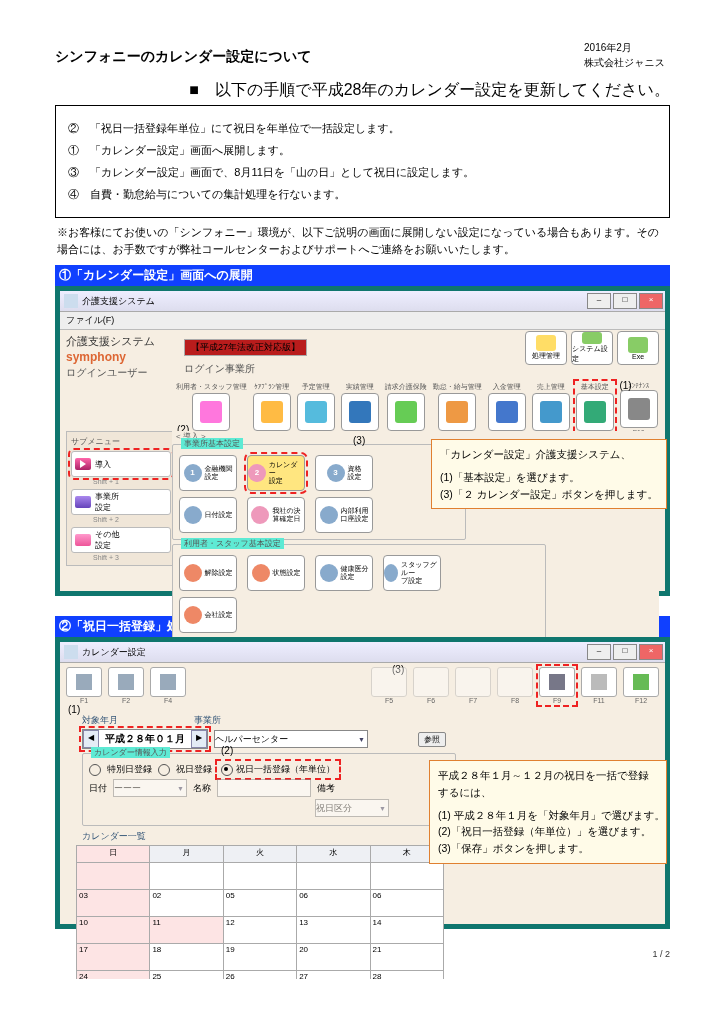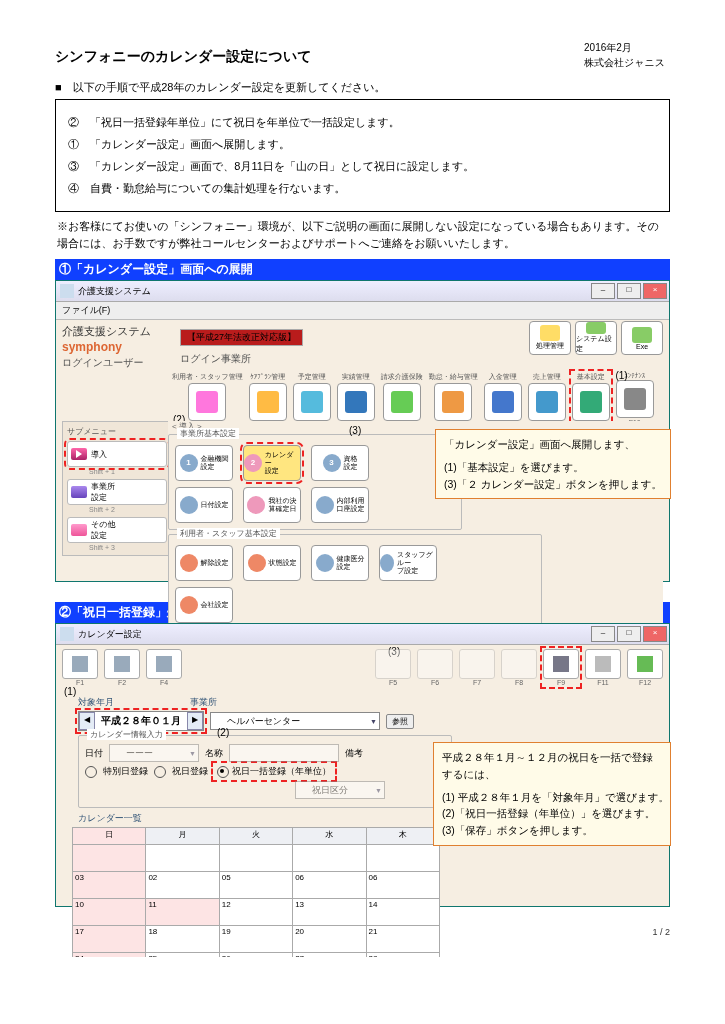--- a/index.html
+++ b/index.html
@@ -21,22 +21,23 @@
     font-size: 10px;
     text-align: left;
     line-height: 1.5;
   }
   .title {
     font-size: 14px;
     font-weight: bold;
     margin: 8px 0 14px 0;
   }
   .intro {
-    font-size: 11px;
+    font-size: 16px;
     margin: 0 0 4px 0;
+    text-align: right;
   }
   .steps-box {
     border: 1px solid #000;
     padding: 8px 12px;
     margin-bottom: 6px;
   }
   .step-line {
     font-size: 11px;
     margin: 7px 0;
   }
@@ -48,21 +49,21 @@
   .section-bar {
     background: #1040ff;
     color: #fff;
     font-size: 12px;
     font-weight: bold;
     padding: 2px 4px;
     margin: 4px 0 0 0;
   }
   
   .shot {
-    border: 1px solid #0f766e;
+    border: 5px solid #0f766e;
     background: #f6eee2;
     position: relative;
     margin-bottom: 20px;
   }
   .shot1 { height: 300px; }
   .win-titlebar {
     height: 20px;
     background: linear-gradient(#eef, #dde);
     border-bottom: 1px solid #aaa;
     display: flex;
@@ -189,21 +190,21 @@
   .group-box {
     border: 1px solid #bbb;
     border-radius: 2px;
     padding: 10px 6px 6px 6px;
     margin-bottom: 4px;
     position: relative;
     background: #f6eee2;
   }
   .group-title {
     position: absolute; top: -7px; left: 8px;
-    background: #ffffff; padding: 0 3px;
+    background: #5eead4; padding: 0 3px;
     font-size: 8px; color: #555;
   }
   .btn-row { display: flex; gap: 10px; }
   .setting-btn {
     width: 56px; height: 34px;
     background: #fff; border:1px solid #999; border-radius:4px;
     display:flex; align-items:center; justify-content:center;
     flex-direction: row; gap:3px;
     font-size: 7px; line-height:1.1;
   }
@@ -239,25 +240,25 @@
     padding: 2px 8px;
     font-size: 9px;
   }
   .field-row { display:flex; align-items:center; gap:6px; margin: 2px 0; }
   .date-spinner {
     display:flex; align-items:center;
     border:1px solid #888; background:#fff; height:18px;
   }
   .spin { width:14px; height:16px; background:#e4ecf6; border:1px solid #88a; font-size:8px; text-align:center; line-height:14px; }
   .date-val { padding:0 6px; font-size:10px; font-weight:bold; }
-  .combo { border:1px solid #888; background:#fff; height:16px; display:flex; align-items:center; font-size:9px; padding:0 2px 0 16px; }
+  .combo { border:1px solid #888; background:#fff; height:16px; display:flex; align-items:center; font-size:9px; padding:0 2px 0 0; }
   .combo .arrow { margin-left:auto; font-size:7px; color:#446; }
   .radio { width:10px; height:10px; border:1px solid #555; border-radius:50%; display:inline-block; vertical-align:middle; position:relative; }
   .radio.sel::after { content:""; position:absolute; left:2px; top:2px; width:4px; height:4px; background:#000; border-radius:50%; }
-  .tiny-btn { border:1px solid #888; background:#eee; font-size:8px; padding:1px 5px; border-radius:2px; }
+  .tiny-btn { border:1px solid #888; background:#eee; font-size:8px; padding:1px 5px; border-radius:2px;margin-left:44px; }
 
   .cal-table {
     border-collapse: collapse;
     margin: 2px 0 0 8px;
     width: 368px;
     table-layout: fixed;
   }
   .cal-table th, .cal-table td {
     border: 1px solid #aaa;
     font-size: 8px;
@@ -513,21 +514,21 @@
         <div class="btn-row" style="margin-top:6px;">
           <div class="setting-btn">
               <div class="circ" style="background:#e86"></div>
               <span>会社設定</span>
             </div>
         </div>
       </div>
     </div>
 
     <div class="callout" style="top:148px; right:-2px; width:218px;">
-      <div class="callout-line">「カレンダー設定」画面へ展開します、</div>
+      <div class="callout-line">「カレンダー設定」介護支援システム、</div>
       <div style="height:6px"></div>
       <div class="callout-line">(1)「基本設定」を選びます。</div>
       <div class="callout-line">(3)「２ カレンダー設定」ボタンを押します。</div>
     </div>
   </div>
 
   <div class="section-bar">②「祝日一括登録」処理</div>
   <div class="shot shot2">
     <div class="win-titlebar">
       <div class="win-icon"></div>
@@ -614,38 +615,38 @@
             <span>ヘルパーセンター</span>
             <span class="arrow">▼</span>
           </div>
         <div class="tiny-btn">参照</div>
       </div>
 
       <div class="group-box" style="margin:4px 0 0 14px; width:360px; padding:6px;">
         <div class="group-title">カレンダー情報入力</div>
         <span class="red-num" style="top:-9px; left:138px;">(2)</span>
         <div class="field-row">
-          <span>日付</span>
-          <div class="combo" style="width:70px;opacity:.5">
-              <span>ーーー</span>
-              <span class="arrow">▼</span>
-            </div>
-          <span>名称</span>
-          <div class="combo" style="width:90px;opacity:.5"></div>
-          <span>備考</span>
-        </div>
-        <div class="field-row">
           <span class="radio"></span>
             <span>特別日登録</span>
           <span class="radio"></span>
             <span>祝日登録</span>
           <span class="red-dash" style="padding:1px 3px; display:inline-flex; align-items:center; gap:3px;">
             <span class="radio sel"></span>
               <span>祝日一括登録（年単位）</span>
           </span>
+        </div>
+        <div class="field-row">
+          <span>日付</span>
+          <div class="combo" style="width:70px;opacity:.5">
+              <span>ーーー</span>
+              <span class="arrow">▼</span>
+            </div>
+          <span>名称</span>
+          <div class="combo" style="width:90px;opacity:.5"></div>
+          <span>備考</span>
         </div>
         <div class="field-row" style="justify-content:flex-end; margin-right:60px;">
           <div class="combo" style="width:70px;opacity:.5">
               <span>祝日区分</span>
               <span class="arrow">▼</span>
             </div>
         </div>
       </div>
 
       <div style="margin:4px 0 0 14px; color:#357; font-size:9px;">カレンダー一覧</div>

